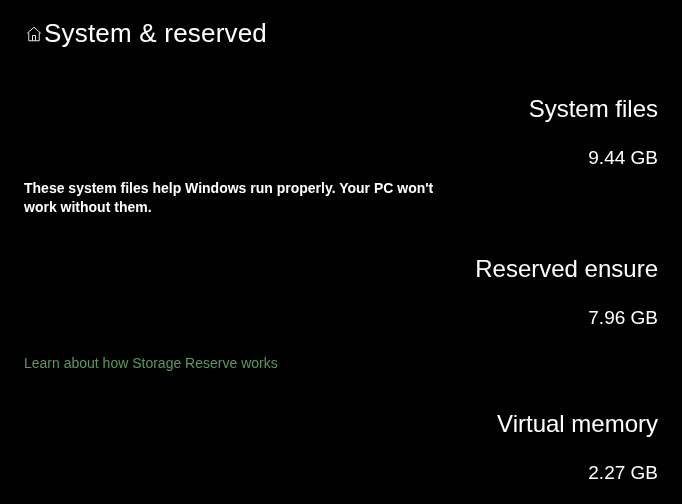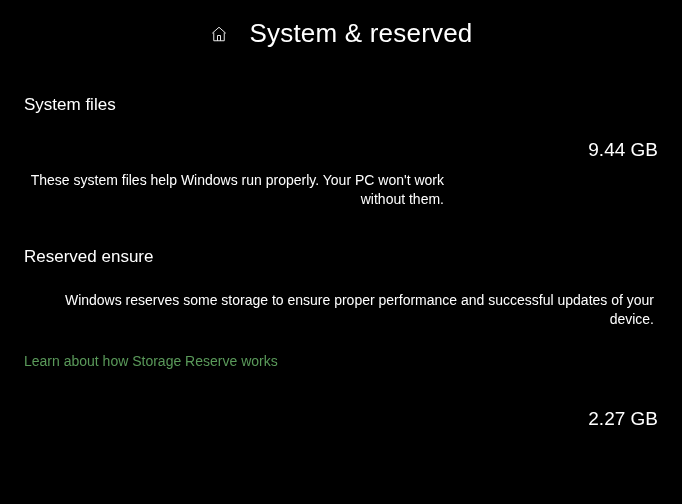--- a/index.html
+++ b/index.html
@@ -12,22 +12,20 @@
       color: #ffffff;
       font-family: "Segoe UI", -apple-system, BlinkMacSystemFont, sans-serif;
       width: 682px;
       height: 504px;
       overflow: hidden;
     }
     .page-header {
       display: flex;
       align-items: center;
       padding: 18px 24px 8px 24px;
-      gap: 20px;
-      justify-content: center;
     }
     .home-icon {
       width: 20px;
       height: 20px;
       display: flex;
       align-items: center;
       justify-content: center;
       cursor: pointer;
     }
     .home-icon svg {
@@ -42,44 +40,44 @@
       font-weight: 350;
       letter-spacing: 0.2px;
     }
     .content {
       padding: 0 24px;
     }
     .section {
       margin-top: 38px;
     }
     .section-heading {
-      font-size: 17px;
+      font-size: 24px;
       font-weight: 350;
       margin-bottom: 24px;
+      text-align: right;
     }
     .section-value {
       font-size: 19px;
       font-weight: 350;
       margin-bottom: 10px;
       text-align: right;
     }
     .section-description {
       font-size: 14px;
-      font-weight: 400;
+      font-weight: 700;
       color: #ffffff;
       line-height: 1.35;
       max-width: 630px;
-      text-align: right;
     }
     .section-description.narrow {
       max-width: 420px;
     }
     .link {
       display: inline-block;
-      margin-top: 24px;
+      margin-top: 16px;
       font-size: 14px;
       color: #5a9a5a;
       cursor: pointer;
     }
   </style>
 </head>
 <body>
 
 <div class="page-header">
   <div class="home-icon">
@@ -93,22 +91,23 @@
 <div class="content">
 
   <div class="section">
     <h2 class="section-heading">System files</h2>
     <div class="section-value">9.44 GB</div>
     <div class="section-description narrow">These system files help Windows run properly. Your PC won't work without them.</div>
   </div>
 
   <div class="section">
     <h2 class="section-heading">Reserved ensure</h2>
-    <div class="section-description">Windows reserves some storage to ensure proper performance and successful updates of your device.</div>
+    <div class="section-value">7.96 GB</div>
     <a class="link">Learn about how Storage Reserve works</a>
   </div>
 
   <div class="section">
+    <h2 class="section-heading">Virtual memory</h2>
     <div class="section-value">2.27 GB</div>
 
   </div>
 
 </div>
 
 </body></html>

